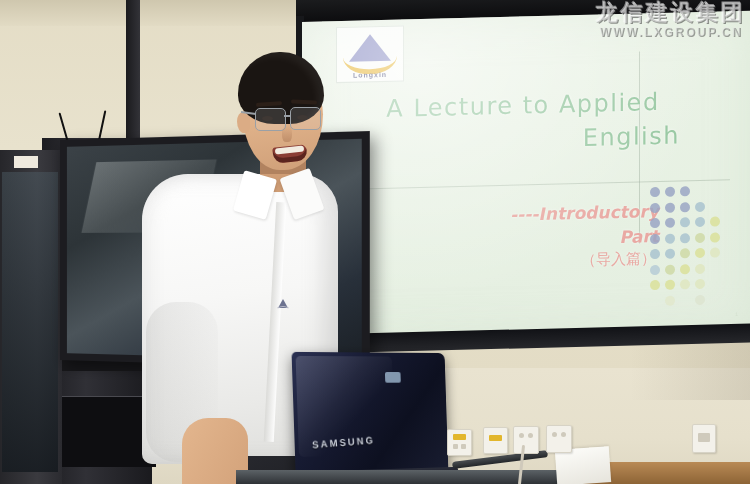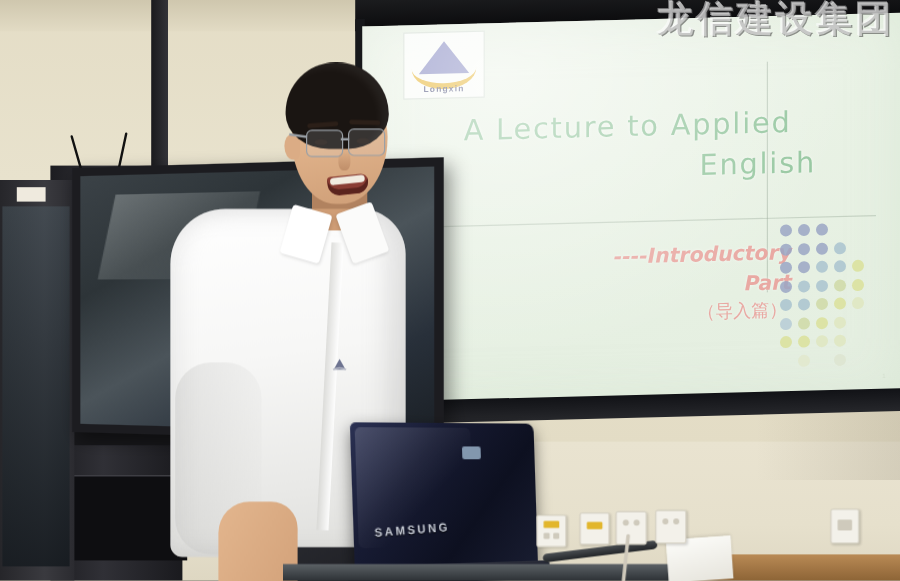--- a/index.html
+++ b/index.html
@@ -65,21 +65,21 @@
     color:#e9a9a3;padding-right:4px;}
 
   .dotgrid{position:absolute;left:348px;top:174px;width:84px;height:130px;}
   .dot{position:absolute;width:10px;height:10px;border-radius:50%;}
 
   .slide-footer{position:absolute;left:190px;top:300px;font-size:5px;color:#cddcc9;letter-spacing:1px;}
   .slide-pageno{position:absolute;right:12px;top:300px;font-size:5px;color:#d4e0cf;}
 
   
   .wm{position:absolute;right:4px;top:2px;text-align:center;pointer-events:none;}
-  .wm-cn{font-size:30px;font-weight:bold;letter-spacing:3px;line-height:1;
+  .wm-cn{font-size:22px;font-weight:bold;letter-spacing:3px;line-height:1;
     color:rgba(245,245,245,.55);
     text-shadow:1px 1px 0 rgba(60,60,60,.55),-1px -1px 0 rgba(255,255,255,.5);
     font-family:"DejaVu Sans",sans-serif;}
   .wm-url{font-size:12px;font-weight:bold;letter-spacing:2px;margin-top:1px;
     color:rgba(230,230,230,.42);
     text-shadow:1px 1px 0 rgba(50,50,50,.45);}
 
   
   .rack-cab{position:absolute;left:0;top:150px;width:62px;height:334px;
     background:linear-gradient(90deg,#26262a,#3a3a3f 60%,#2b2b30);}
@@ -268,20 +268,21 @@
         <div class="slide-pageno">1</div>
       </div>
       <div class="glare"></div>
     </div>
 
     <div class="screen-bottombar"></div>
   </div>
 
   <div class="wm">
     <div class="wm-cn">龙信建设集团</div>
+    <div class="wm-url">WWW.LXGROUP.CN</div>
   </div>
 
   <div class="rack-col">
     <div class="ant" style="left:22px;top:-26px;height:40px;transform:rotate(-16deg);"></div>
     <div class="ant" style="left:58px;top:-28px;height:42px;transform:rotate(12deg);"></div>
     <div class="gear" style="left:10px;top:16px;width:92px;height:22px;">
       <div class="gear-led" style="left:8px;top:9px;width:5px;"></div>
       <div class="gear-led" style="left:18px;top:9px;width:5px;"></div>
     </div>
     <div class="gear" style="left:10px;top:96px;width:98px;height:24px;">

